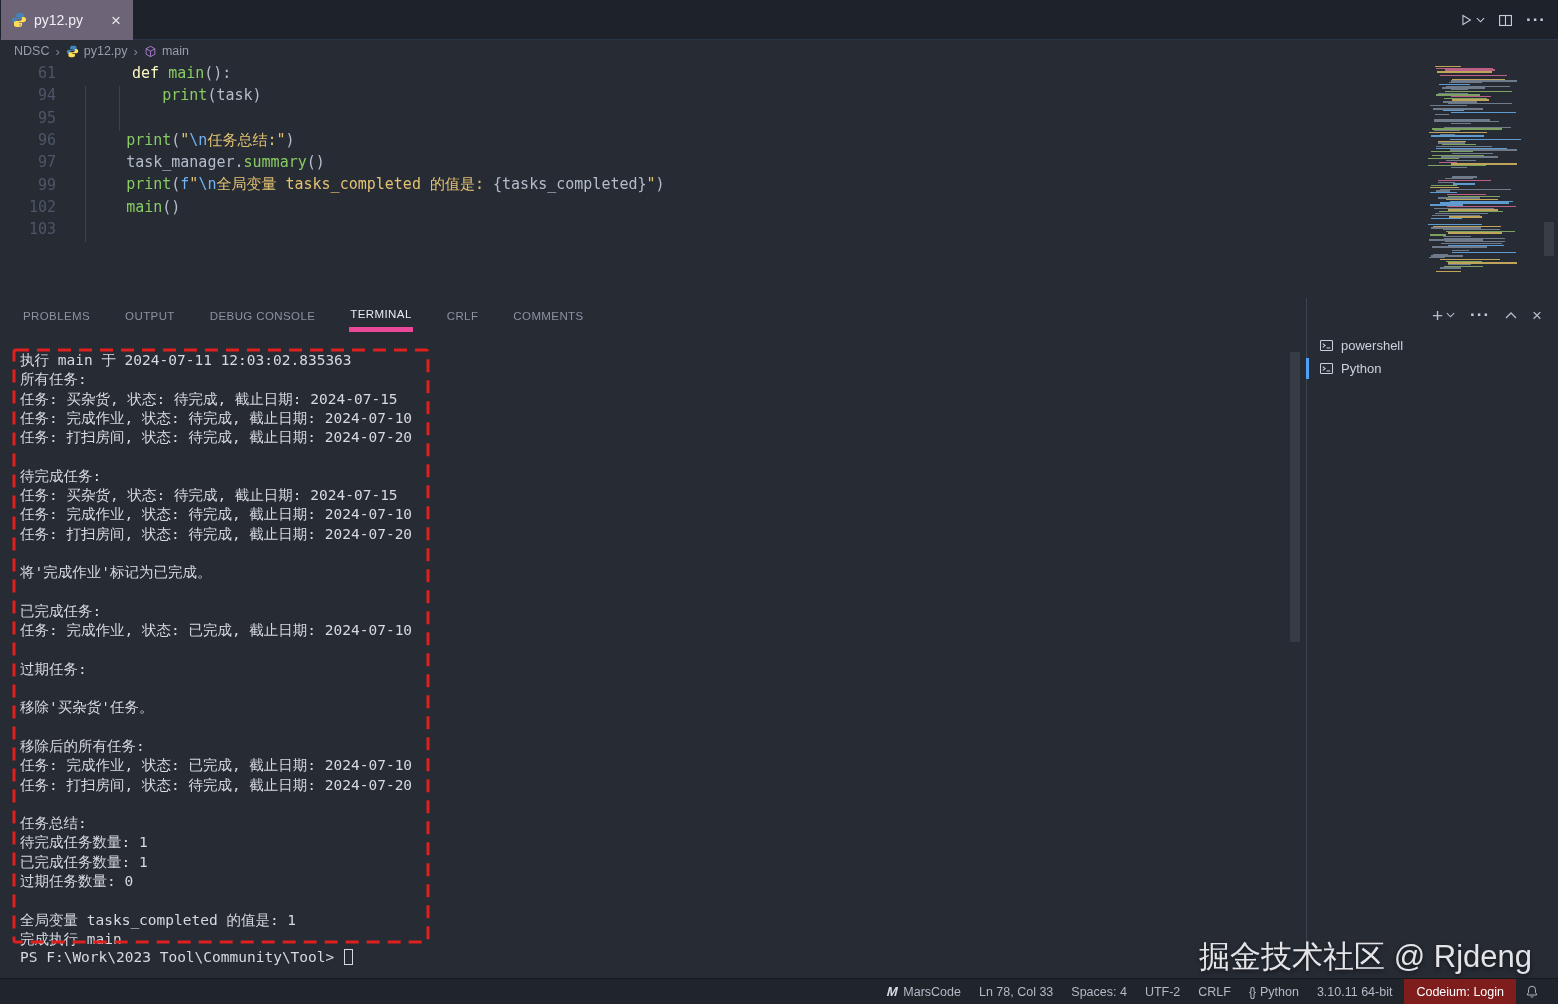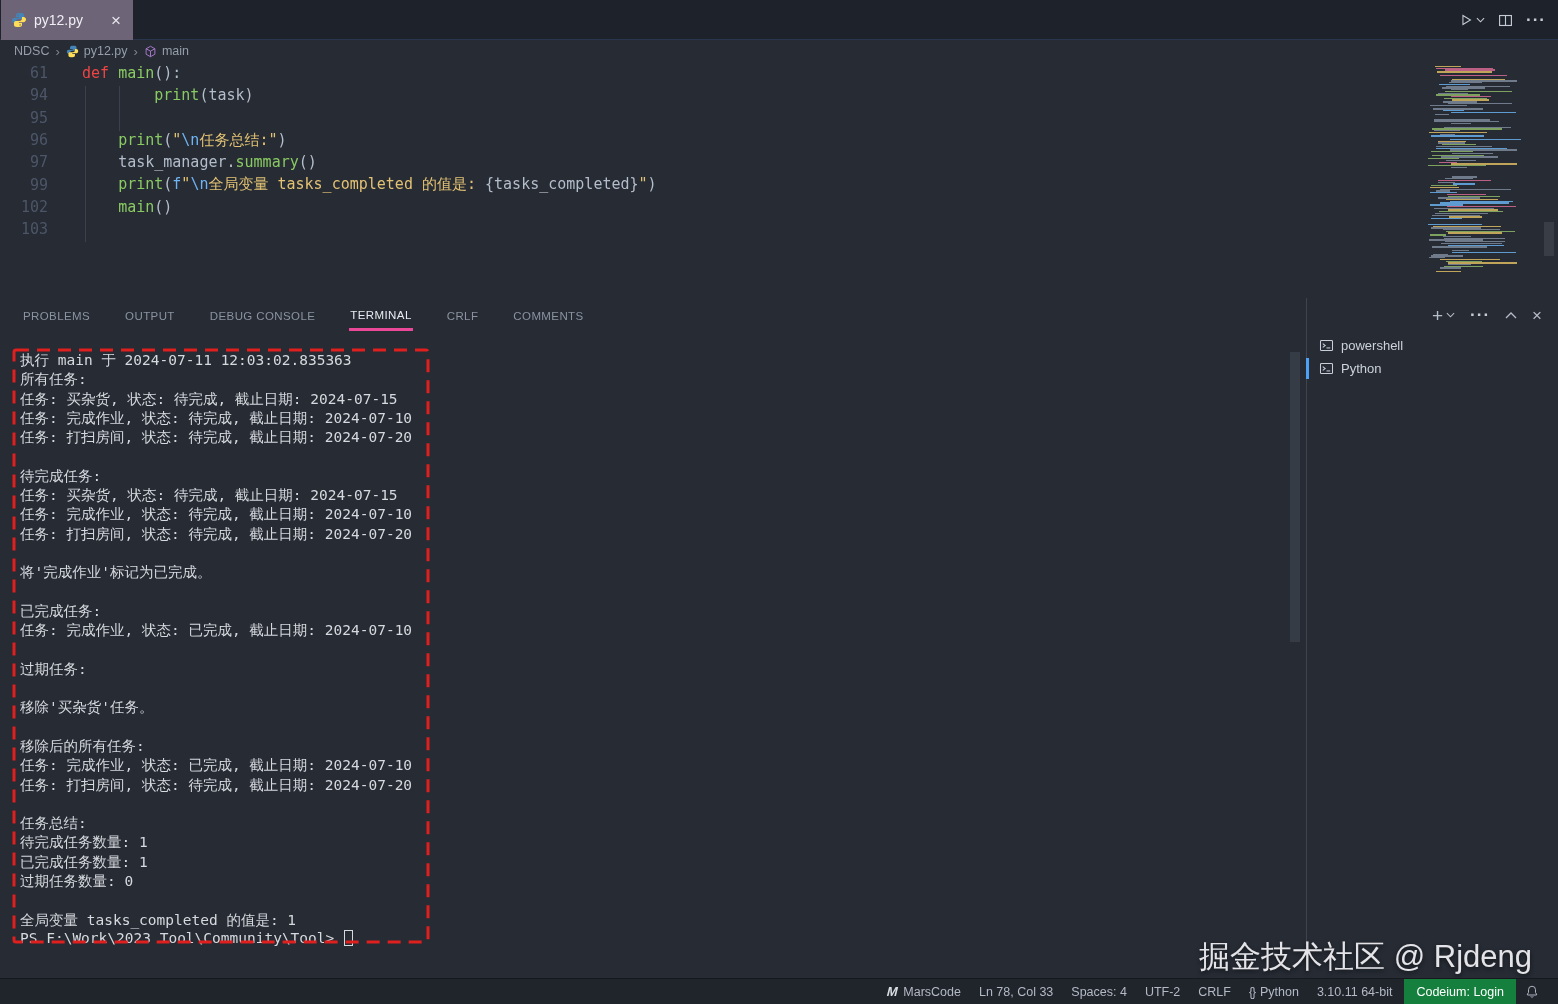--- a/index.html
+++ b/index.html
@@ -25,44 +25,44 @@
 
   
   .breadcrumb { position:absolute; left:14px; top:40px; height:22px; width:900px;
     display:flex; align-items:center; gap:5px; font-size:12.5px; color:#969ea9; }
   .bc-sep { color:#7d8591; font-size:13px; margin:0 1px; }
   .bc-item { cursor:pointer; }
 
   
   .editor { position:absolute; left:0; top:62px; width:1558px; height:236px; overflow:hidden; }
   .code-line { display:flex; height:22.3px; align-items:center;
-    font-family:"DejaVu Sans Mono", monospace; font-size:15px; }
+    font-family:"DejaVu Sans Mono", monospace; font-size:15px;padding-left:8px; }
   .gutter { width:48px; text-align:right; color:#4d5668; flex:none; }
   .code { margin-left:34px; white-space:pre; }
   .tk-pl { color:#b4bdca; }
-  .tk-kw { color:#ef4444; }
+  .tk-kw { color:#fef9c3;margin-left:42px; }
   .tk-fn { color:#89ca62; }
   .tk-str { color:#e3c273; }
   .tk-esc { color:#6fb3f2; }
   .guide { position:absolute; width:1px; background:#394050; }
   .g1 { left:85px; top:24px; height:156px; }
   .g2 { left:119px; top:24px; height:45px; }
 
   
   .minimap { position:absolute; left:1428px; top:2px; width:112px; height:212px; }
   .minimap div { pointer-events:none; }
   .ed-scrollbar { position:absolute; left:1542px; top:0; width:14px; height:236px; }
   .ed-slider { position:absolute; left:2px; top:160px; width:10px; height:34px;
     background:rgba(255,255,255,0.09); }
 
   
   .panel-tabs { position:absolute; left:22px; top:298px; height:34px;
     display:flex; gap:33px; align-items:center; font-size:11.5px; letter-spacing:0.4px; }
   .ptab { color:#8b93a1; cursor:pointer; padding:9px 1px 7px; }
-  .ptab.active { color:#e8ebf0; border-bottom:3px solid #ec4899; }
+  .ptab.active { color:#e8ebf0; border-bottom:5px solid #ec4899; }
   .panel-actions { position:absolute; right:16px; top:298px; height:34px;
     display:flex; align-items:center; gap:15px; color:#b6bcc8; }
   .panel-actions .pa { display:flex; align-items:center; gap:3px; cursor:pointer; }
   .pa-plus { font-size:19px; font-weight:300; line-height:1; }
   .pa-x { font-size:17px; line-height:1; }
 
   
   .terminal { position:absolute; left:20px; top:351px; width:1265px;
     font-family:"DejaVu Sans Mono", monospace; font-size:14.5px; color:#d6d9de; }
   .tline { height:19.3px; white-space:pre; }
@@ -86,21 +86,21 @@
     color:#e4e4e8; text-shadow:0 2px 4px rgba(0,0,0,0.55); white-space:nowrap; }
 
   
   .statusbar { position:absolute; left:0; top:978px; width:1558px; height:26px;
     background:#20242b; border-top:1px solid #15181d;
     display:flex; align-items:center; justify-content:flex-end; gap:0;
     font-size:12.5px; color:#b3bac6; padding-right:10px; }
   .st-item { display:flex; align-items:center; gap:5px; padding:0 9px; height:26px; cursor:pointer; }
   .ms-logo { display:inline-block; transform:skewX(-14deg); font-weight:700; font-size:13px; color:#d7dbe2; }
   .braces { font-size:12px; color:#b3bac6; letter-spacing:-1px; }
-  .codeium { background:#15803d; color:#fff; height:26px; display:flex; align-items:center;
+  .codeium { background:#7f1d1d; color:#fff; height:26px; display:flex; align-items:center;
     padding:0 12px; margin-left:3px; }
 </style>
 </head>
 <body>
 
 <div class="root">
 
   <div class="titlebar">
     <div class="tab">
       <span>
@@ -361,20 +361,21 @@
       <div class="tline">移除后的所有任务:</div>
       <div class="tline">任务: 完成作业, 状态: 已完成, 截止日期: 2024-07-10</div>
       <div class="tline">任务: 打扫房间, 状态: 待完成, 截止日期: 2024-07-20</div>
       <div class="tline"> </div>
       <div class="tline">任务总结:</div>
       <div class="tline">待完成任务数量: 1</div>
       <div class="tline">已完成任务数量: 1</div>
       <div class="tline">过期任务数量: 0</div>
       <div class="tline"> </div>
       <div class="tline">全局变量 tasks_completed 的值是: 1</div>
+      <div class="tline">完成执行 main</div>
       <div class="tline">PS F:\Work\2023 Tool\Community\Tool&gt; <span class="cursor"></span></div>
     </div>
   <svg class="annotation" width="418" height="596">
     <rect x="2" y="2" width="414" height="592" rx="2" fill="none" stroke="#e01f1f" stroke-width="3" stroke-dasharray="13 8"></rect>
   </svg>
   <div class="term-scrollbar"></div>
 
   <div class="term-sidebar">
     <div class="sessions" id="sessions">
         <div class="session">

